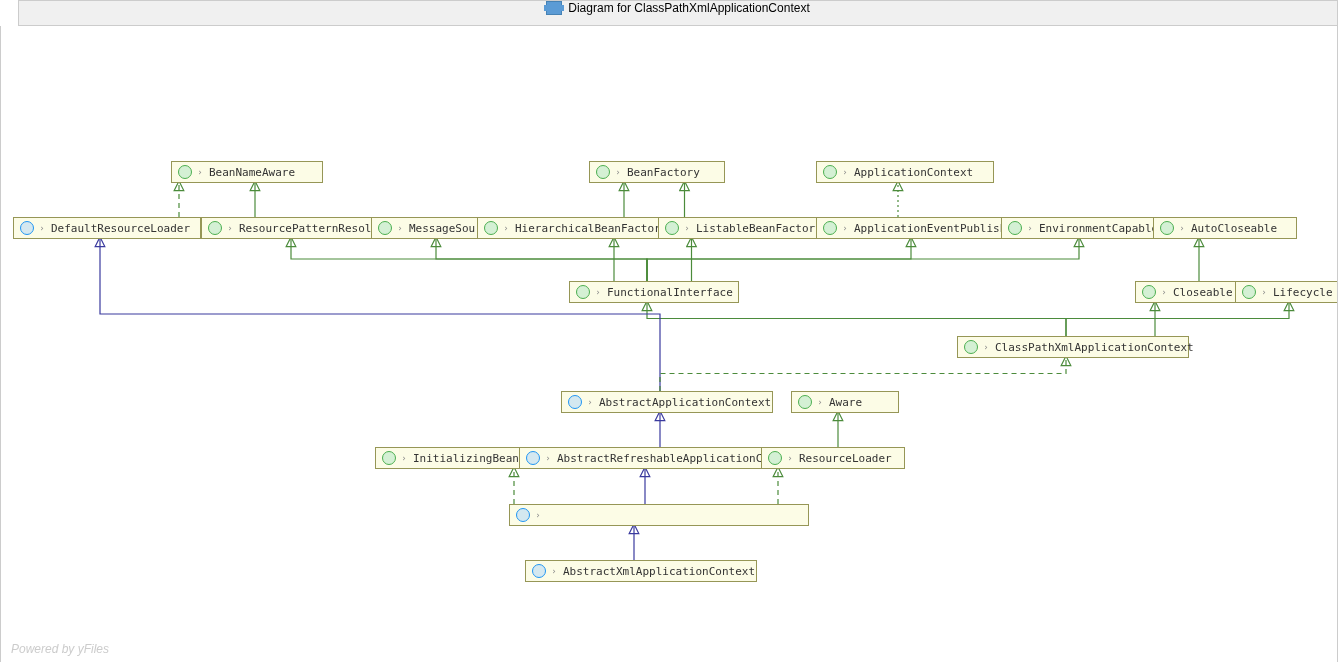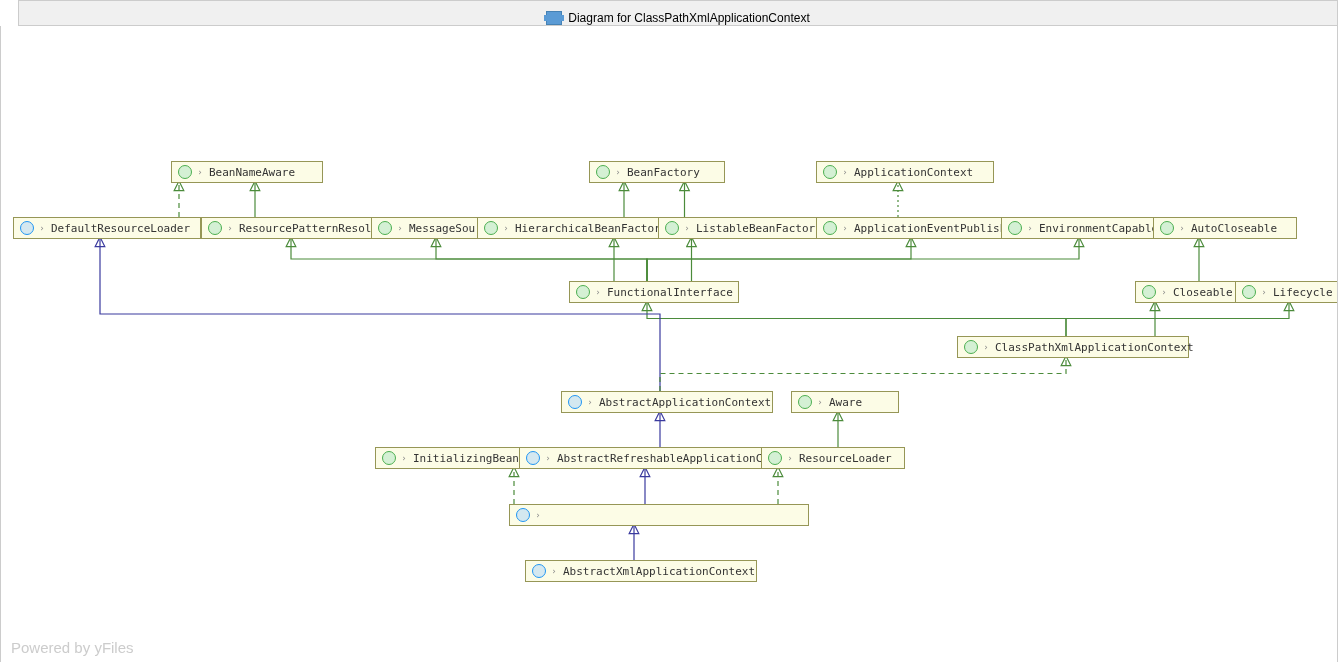--- a/index.html
+++ b/index.html
@@ -1,27 +1,27 @@
 <!DOCTYPE html>
 <html><head>
 <meta charset="utf-8">
 <style>
   body { margin: 0; font-family: "Segoe UI", Arial, sans-serif; font-size: 12px; background: #fff; }
-  .titlebar { background: #f0f0f0; border: 1px solid #ccc; height: 24px; display: flex; align-items: flex-end; justify-content: center; gap: 6px; margin-left: 18px; }
+  .titlebar { background: #f0f0f0; border: 1px solid #ccc; height: 24px; display: flex; align-items: flex-start; justify-content: center; gap: 6px; margin-left: 18px; }
   .title-icon { width: 14px; height: 12px; background: #5b9bd5; border: 1px solid #4682b4; display: inline-block; position: relative; }
   .title-icon::before { content: ""; position: absolute; left: -3px; top: 3px; width: 3px; height: 6px; background: #5b9bd5; }
   .title-icon::after { content: ""; position: absolute; right: -3px; top: 3px; width: 3px; height: 6px; background: #5b9bd5; }
   .canvas { position: relative; width: 1336px; height: 636px; border-left: 1px solid #ccc; border-right: 1px solid #ccc; border-bottom: 1px solid #ccc; background: #fff; overflow: hidden; }
   .node { position: absolute; background: #fcfce6; border: 1px solid #969656; display: flex; align-items: center; padding: 3px 6px; font-family: Consolas, monospace; font-size: 11px; color: #333; white-space: nowrap; }
   .icon { width: 12px; height: 12px; border-radius: 50%; margin-right: 3px; flex-shrink: 0; border: 1px solid; }
   .icon-i { background: #d4f0d4; border-color: #4CAF50; }
   .icon-c { background: #d4e8f0; border-color: #2196F3; }
   .link-icon { width: 10px; height: 10px; margin-right: 4px; flex-shrink: 0; display: flex; align-items: center; justify-content: center; color: #888; font-size: 9px; }
   svg.edges { position: absolute; top: 0; left: 0; width: 100%; height: 100%; pointer-events: none; }
-  .watermark { position: absolute; bottom: 6px; left: 10px; color: #ccc; font-size: 15px; }
+  .watermark { position: absolute; bottom: 6px; left: 10px; color: #ccc; font-size: 12px; font-style: italic; }
 </style>
 </head>
 <body>
 
 <div class="titlebar">
   <span class="title-icon"></span>
   <span>Diagram for ClassPathXmlApplicationContext</span>
 </div>
 
 <div class="canvas">

